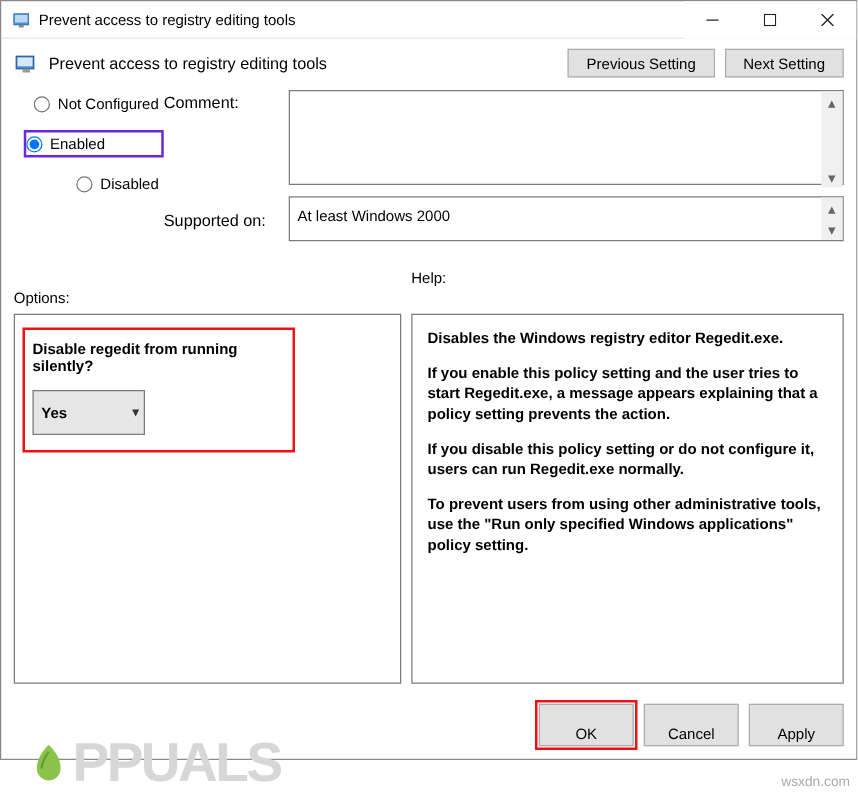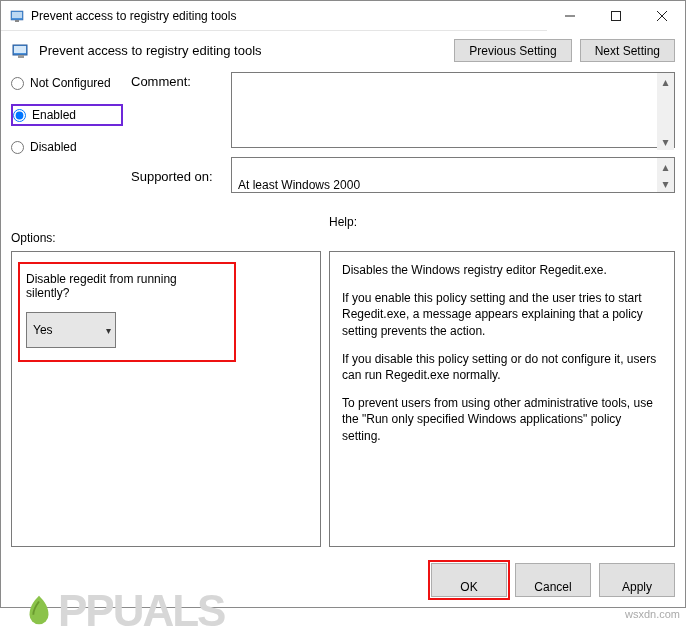--- a/index.html
+++ b/index.html
@@ -62,20 +62,21 @@
     padding: 0 10px 6px 10px;
     align-items: start;
   }
   .radio-col {
     grid-column: 1;
     grid-row: 1 / span 3;
     display: flex;
     flex-direction: column;
     gap: 12px;
     padding-top: 2px;
+    align-items: flex-end;
   }
   .radio-item { display: flex; align-items: center; gap: 6px; font-size: 12px; padding: 2px 4px 2px 0; }
   .radio-item input { width: 13px; height: 13px; }
   .hl-red { border: 2px solid #6d28d9; }
   .label-cell { grid-column: 2; font-size: 13px; padding-top: 2px; }
   .supported-label { grid-row: 2; align-self: center; }
   .comment-box {
     grid-column: 3; grid-row: 1;
     width: 100%; height: 76px;
     border: 1px solid #7a7a7a;
@@ -95,37 +96,38 @@
   .scroll-affordance .arrow {
     height: 17px; display:flex; align-items:center; justify-content:center;
     color: #666;
   }
   .field-wrap { position: relative; grid-column: 3; }
   .supported-box {
     grid-row: 2;
     width: 100%; height: 36px;
     border: 1px solid #7a7a7a;
     background: #fff;
-    padding: 20px 18px 4px 6px;
+    padding: 8px 18px 4px 6px;
     font-size: 12px;
   }
   
   .mid-labels {
     display: flex;
     padding: 10px 10px 6px 10px;
     font-size: 12px;
   }
   .mid-labels .opt-label { width: 318px; margin-top: 16px; }
   
   .panels {
     display: flex;
     gap: 8px;
     padding: 0 10px 8px 10px;
     flex: 1;
     min-height: 0;
+    font-weight: bold;
   }
   .panel {
     border: 1px solid #7a7a7a;
     background: #fff;
     padding: 10px 12px;
     overflow: hidden;
     font-size: 12px;
   }
   .panel.options { width: 310px; flex-shrink: 0; }
   .panel.help { flex: 1; line-height: 1.35; }
@@ -165,21 +167,21 @@
     pointer-events: none;
     display: flex;
     align-items: center;
   }
   .watermark .logo {
     width: 38px; height: 38px;
     display:inline-flex; align-items:center; justify-content:center;
   }
   .srcmark {
     position: fixed;
-    right: 6px; bottom: 16px;
+    right: 6px; bottom: 4px;
     font-size: 11px;
     color: #aaa;
     pointer-events: none;
     margin-left: 28px;
   }
   textarea { outline: none; }
 </style>
 </head>
 <body>
 

